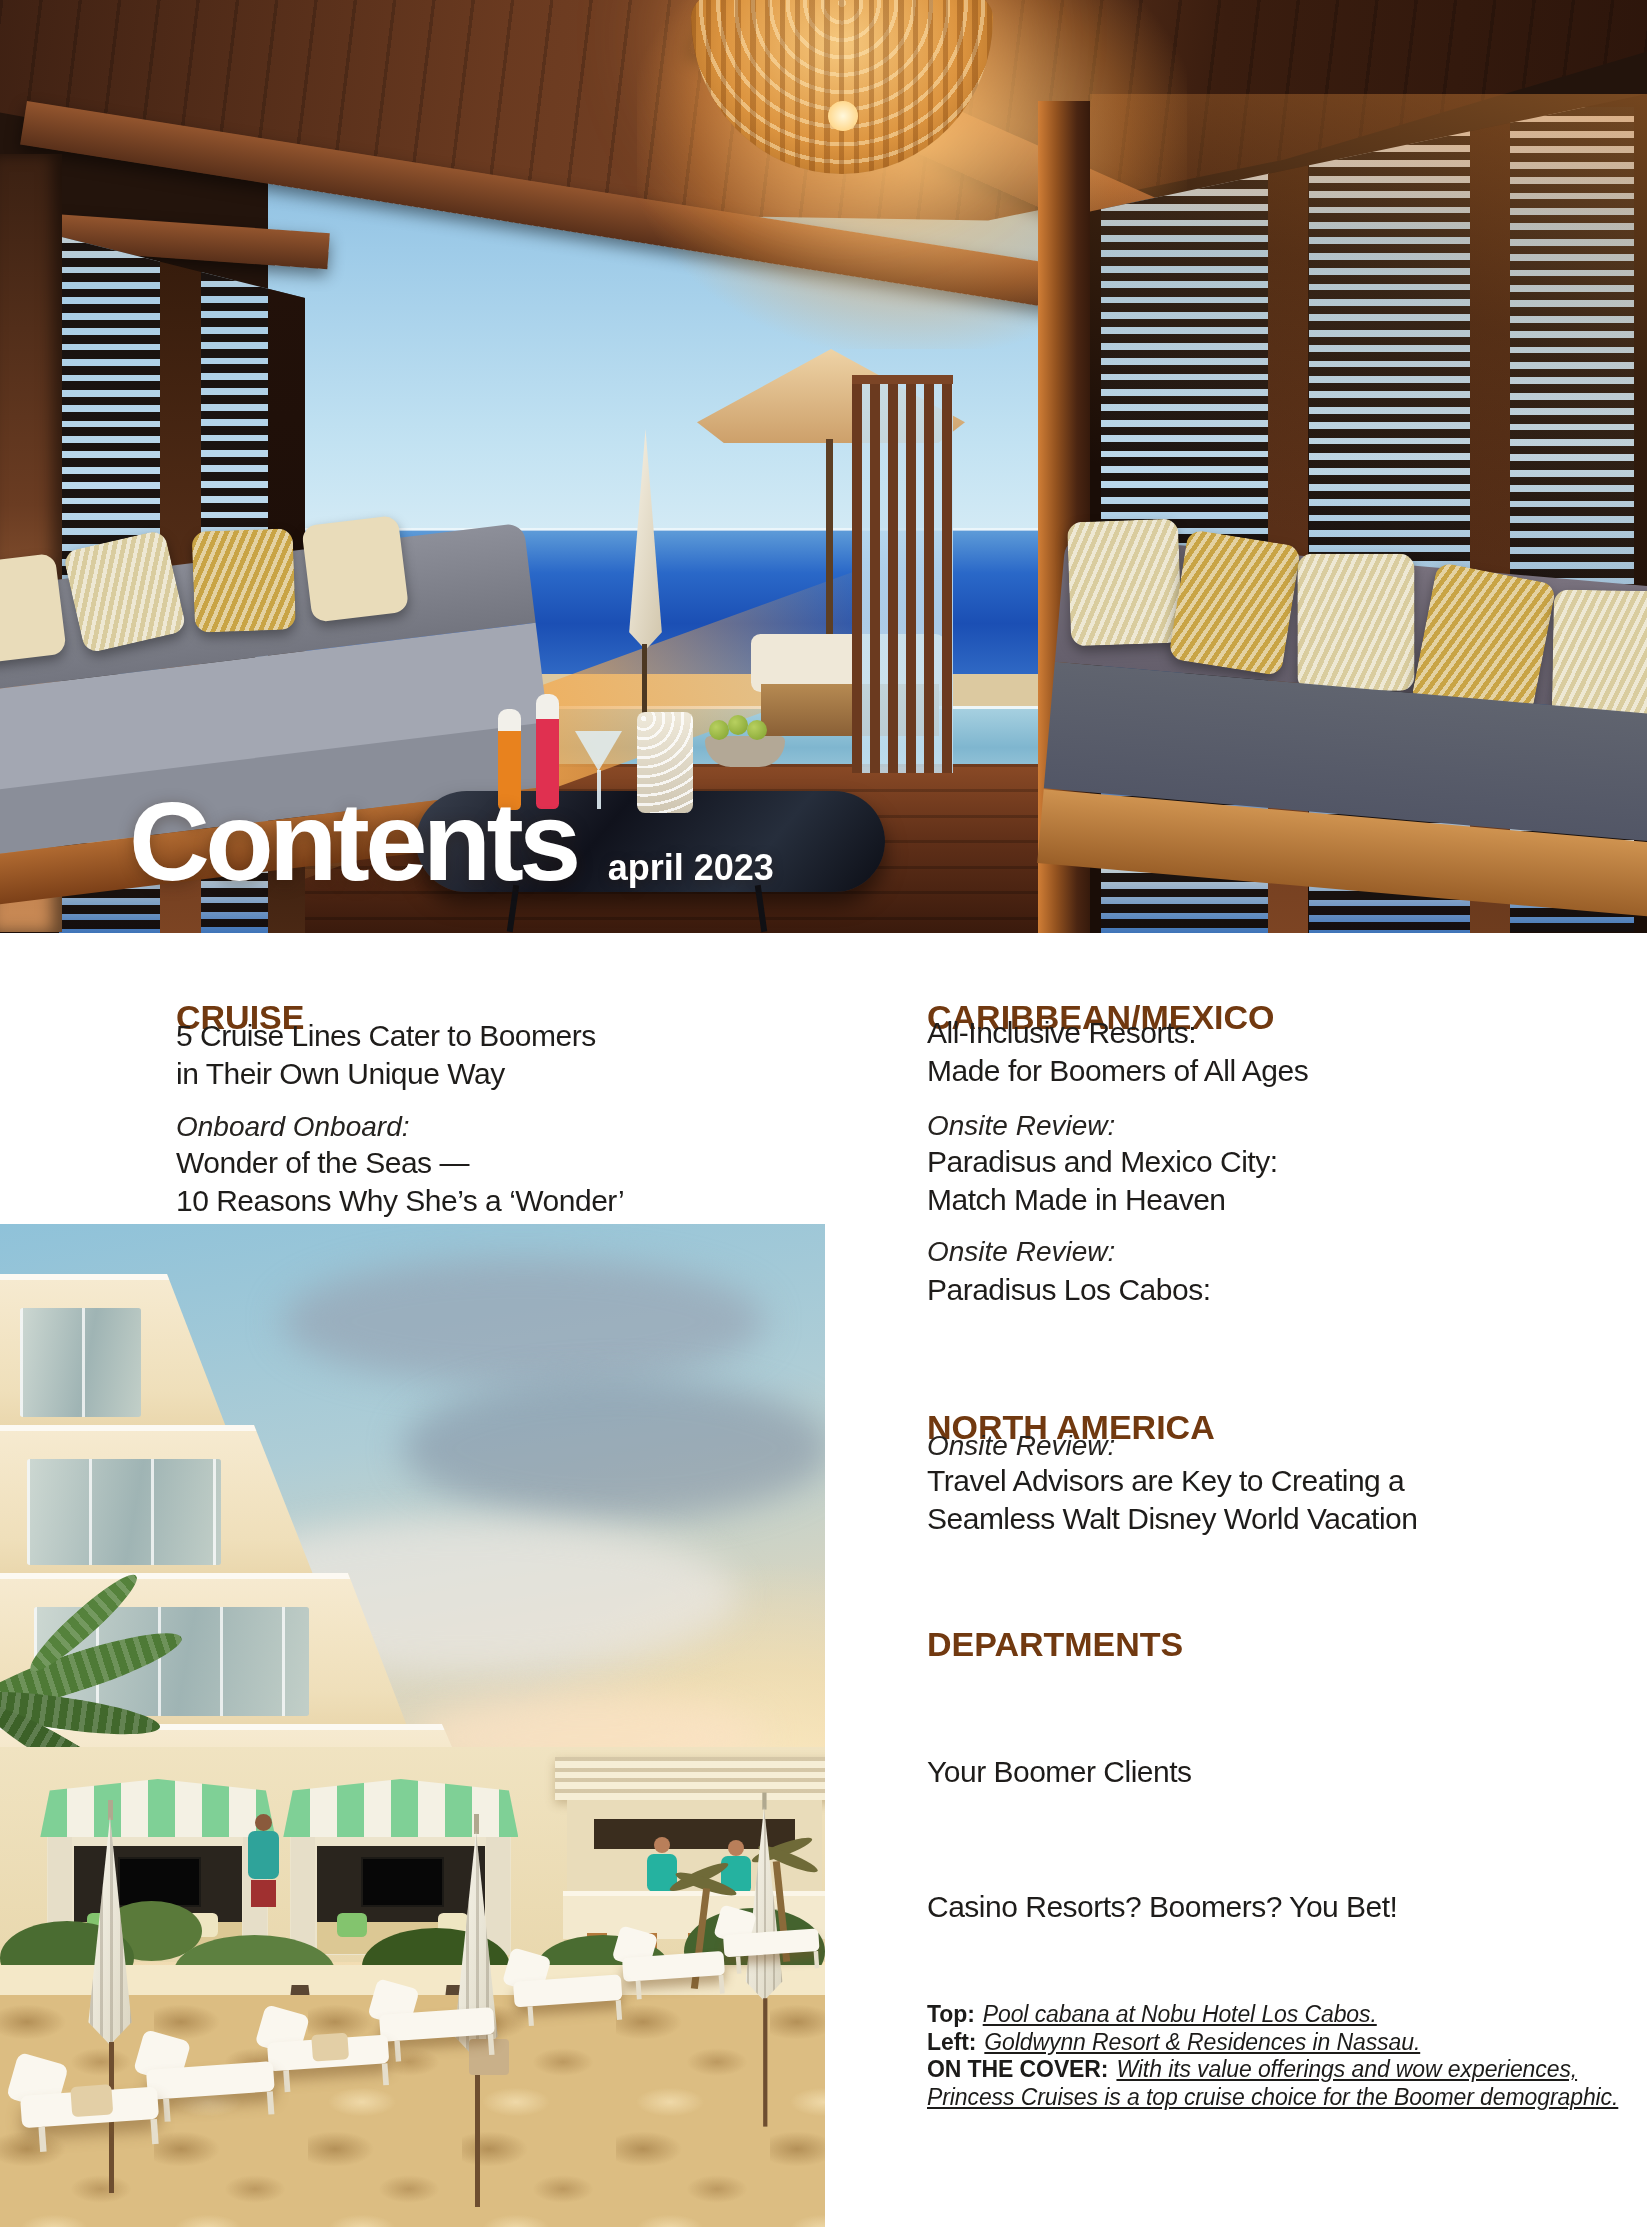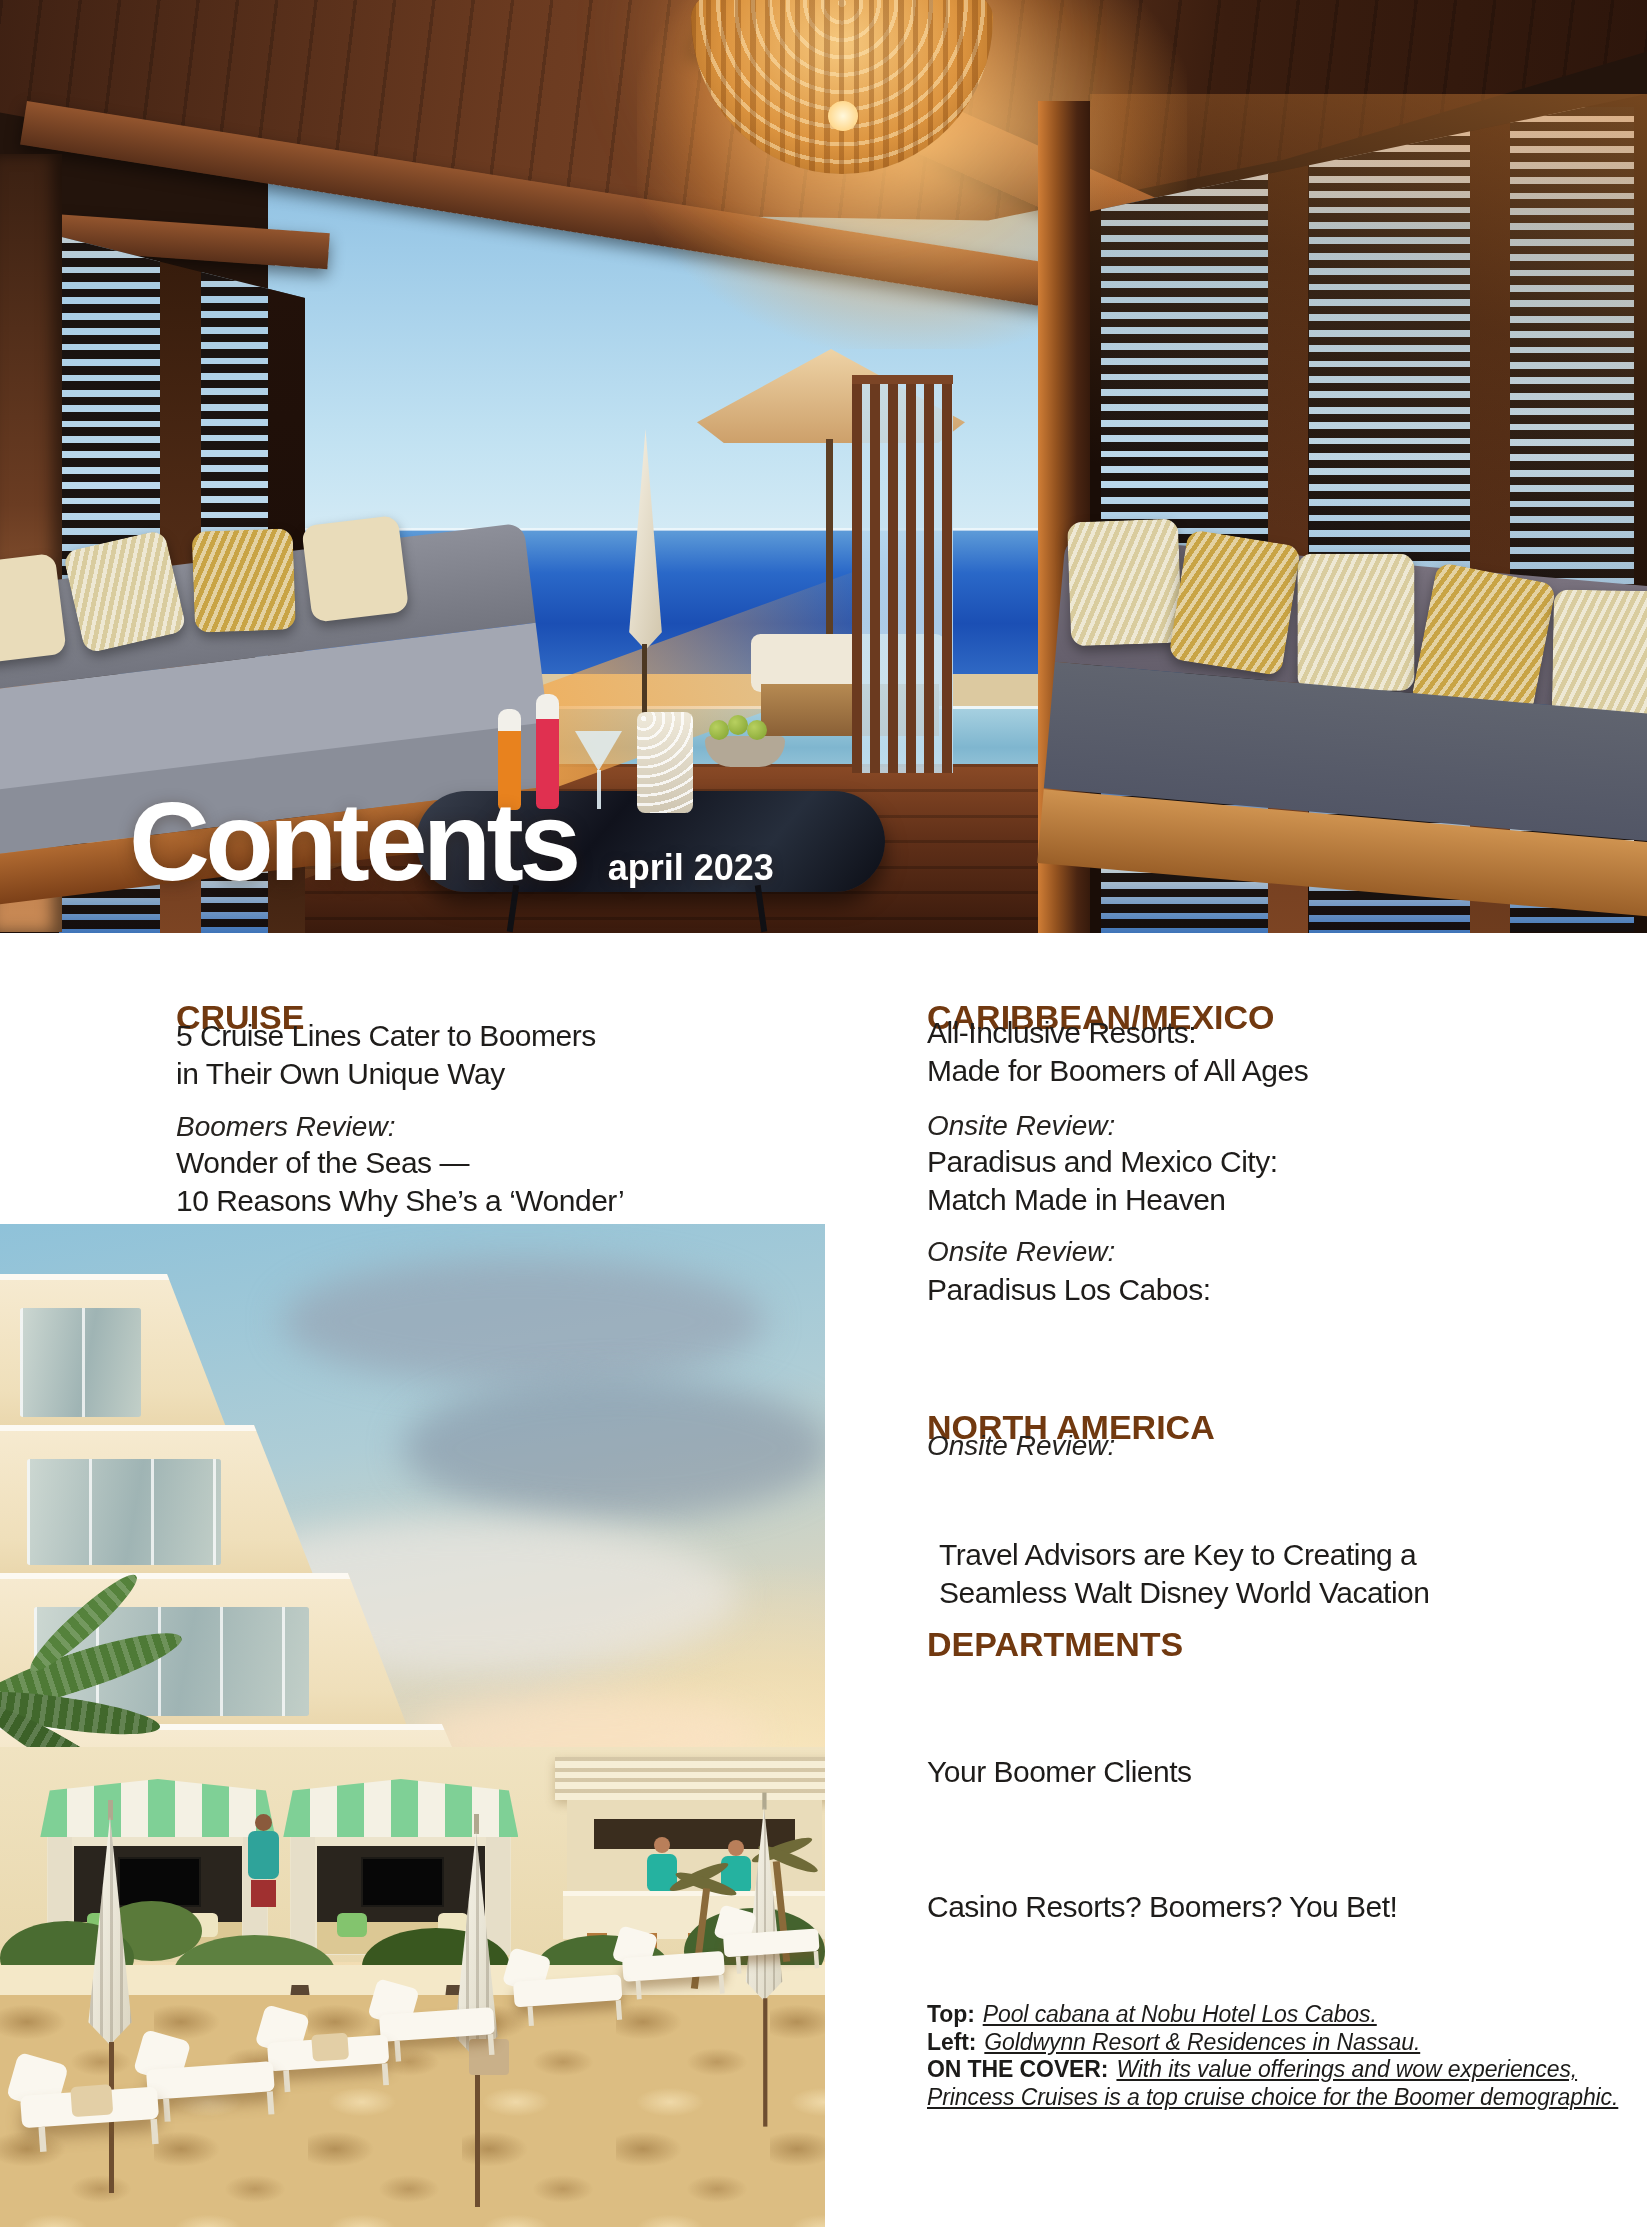--- a/index.html
+++ b/index.html
@@ -155,21 +155,21 @@
   
   .sec-h{position:absolute;font-weight:700;font-size:34px;line-height:39px;color:var(--brown);}
   .tl{position:absolute;font-size:30px;line-height:38px;color:var(--ink);letter-spacing:-0.5px;}
   .kick{position:absolute;font-style:italic;font-size:28px;line-height:35px;color:#262320;}
   .dname{position:absolute;font-weight:700;font-size:30px;line-height:38px;color:#13110f;letter-spacing:-0.3px;}
   .lc{left:176px;} .rc{left:927px;}
 
   #h-cruise{top:970px;} #b-cruise-1{top:1017px;} #k-cruise{top:1109px;} #b-cruise-2{top:1144px;}
   #h-cm{top:970px;} #b-cm-1{top:1014px;} #k-cm-1{top:1108px;} #b-cm-2{top:1143px;}
   #k-cm-2{top:1234px;} #b-cm-3{top:1271px;}
-  #h-na{top:1380px;} #k-na{top:1428px;} #b-na{top:1536px;margin-left:12px;}
+  #h-na{top:1380px;} #k-na{top:1428px;} #b-na{top:1462px;}
   #h-dep{top:1597px;} #d1{top:1656px;} #d2n{top:1715px;} #d2t{top:1753px;}
   #d3n{top:1849px;} #d3t{top:1888px;}
 
   
   #caps{position:absolute;left:927px;top:2001px;width:712px;}
   .cap-line{font-size:23px;line-height:27.5px;color:#1c1b19;letter-spacing:-0.1px;}
   .cap-label{font-weight:700;font-style:normal;margin-right:8px;}
   .cap-text{font-style:italic;text-decoration:underline;}
 
   
@@ -394,21 +394,21 @@
       <span class="big">Contents</span>
       <span class="date">april 2023</span>
     </div>
   </div>
 
   <h2 class="sec-h lc" id="h-cruise">CRUISE</h2>
   <div class="tl lc" id="b-cruise-1">
     <div>5 Cruise Lines Cater to Boomers</div>
     <div>in Their Own Unique Way</div>
   </div>
-  <div class="kick lc" id="k-cruise">Boomers Review:</div>
+  <div class="kick lc" id="k-cruise">Onboard Onboard:</div>
   <div class="tl lc" id="b-cruise-2">
     <div>Wonder of the Seas —</div>
     <div>10 Reasons Why She’s a ‘Wonder’</div>
   </div>
 
   <h2 class="sec-h rc" id="h-cm">CARIBBEAN/MEXICO</h2>
   <div class="tl rc" id="b-cm-1">
     <div>All-Inclusive Resorts:</div>
     <div>Made for Boomers of All Ages</div>
   </div>

